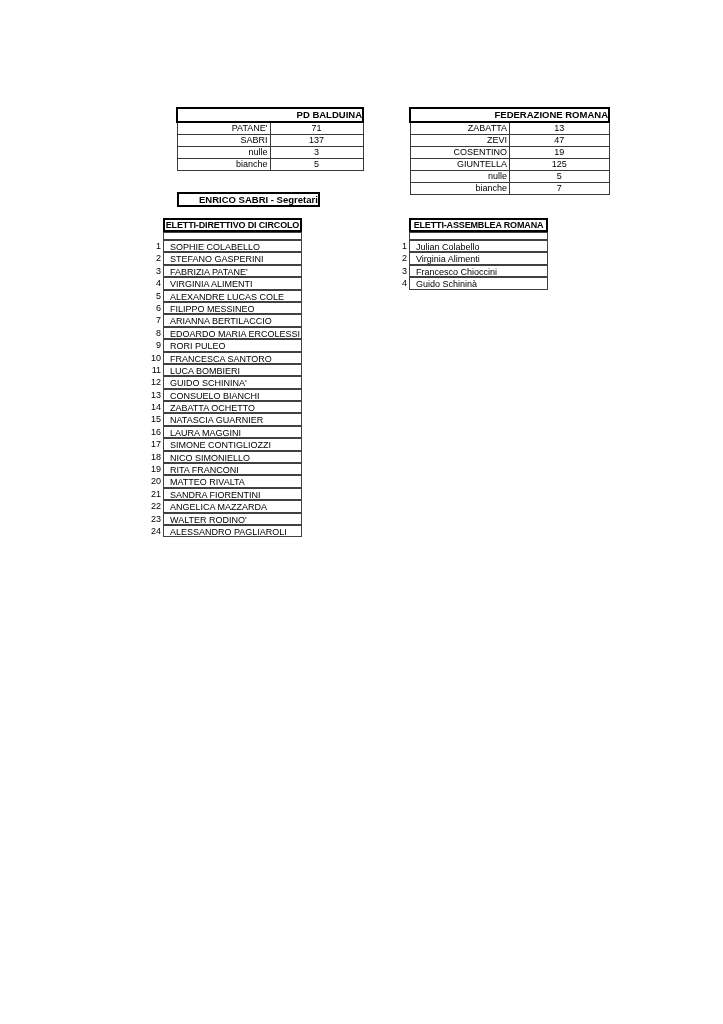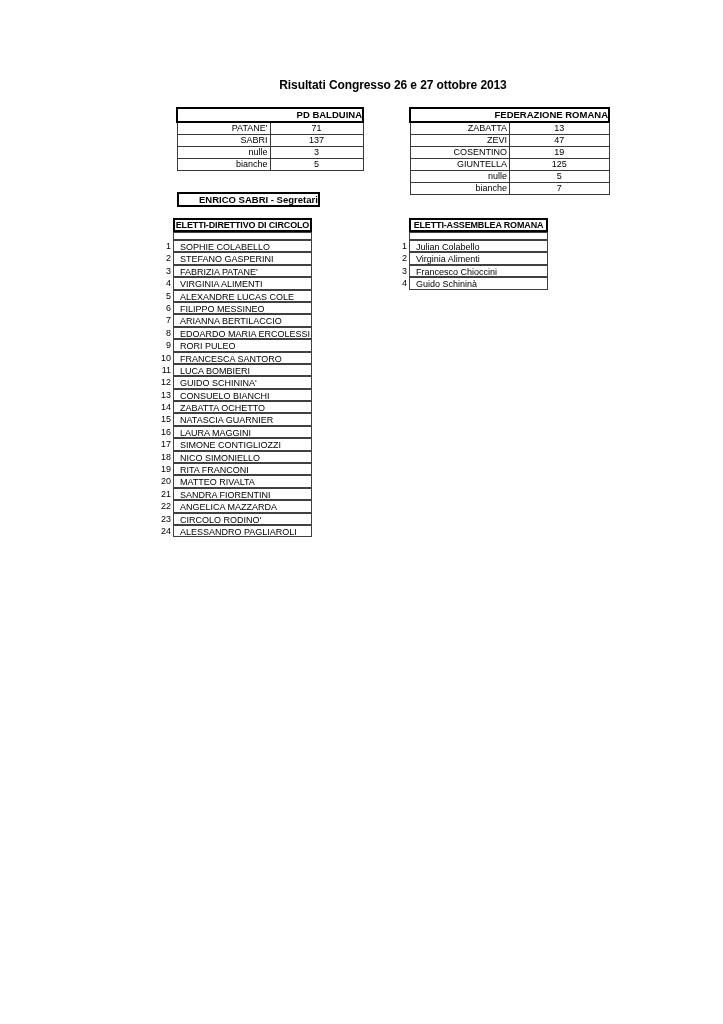--- a/index.html
+++ b/index.html
@@ -32,21 +32,21 @@
   #tbl-federazione td.val { width:58px; }
   
   .seg-box {
     position:absolute; left:177px; top:192px; width:143px; height:15px;
     border:2px solid #000000; box-sizing:border-box;
     font-weight:bold; font-size:9.5px; line-height:11px; padding-left:20px;
     white-space:nowrap; overflow:hidden;
   }
   
   .list { position:absolute; }
-  #list-direttivo { left:160px; top:218px; }
+  #list-direttivo { left:150px; top:218px; }
   #list-assemblea { left:396px; top:218px; }
   .list .hdr {
     margin-left:13px; width:139px; height:14px; border:2px solid #000000;
     box-sizing:border-box; font-weight:bold; font-size:9px; letter-spacing:-0.15px;
     text-align:center; line-height:10px; white-space:nowrap; overflow:hidden;
   }
   .list .blankrow {
     margin-left:13px; width:139px; height:8px; border:1px solid #404040;
     box-sizing:border-box; background:#ffffff;
   }
@@ -59,21 +59,20 @@
     flex:none; width:139px; border:1px solid #404040; box-sizing:border-box;
     font-size:9px; line-height:10px; padding:1px 0 0 6px;
     white-space:nowrap; overflow:hidden; background:#ffffff;
   }
 </style>
 </head>
 <body>
 
 <div class="page">
 
-  <div class="title">Risultati Congresso 26 e 27 ottobre 2013</div>
 
   <table class="res" id="tbl-balduina">
     <thead>
       <tr>
         <th colspan="2">PD BALDUINA</th>
       </tr>
     </thead>
     <tbody>
         <tr>
           <td class="lbl">PATANE'</td>
@@ -217,21 +216,21 @@
         <div class="row">
           <span class="num">21</span>
           <div class="cell">SANDRA FIORENTINI</div>
         </div>
         <div class="row">
           <span class="num">22</span>
           <div class="cell">ANGELICA MAZZARDA</div>
         </div>
         <div class="row">
           <span class="num">23</span>
-          <div class="cell">CIRCOLO RODINO'</div>
+          <div class="cell">WALTER RODINO'</div>
         </div>
         <div class="row">
           <span class="num">24</span>
           <div class="cell">ALESSANDRO PAGLIAROLI</div>
         </div>
       </div>
   </div>
 
   <div class="list" id="list-assemblea">
     <div class="hdr">ELETTI-ASSEMBLEA ROMANA</div>

